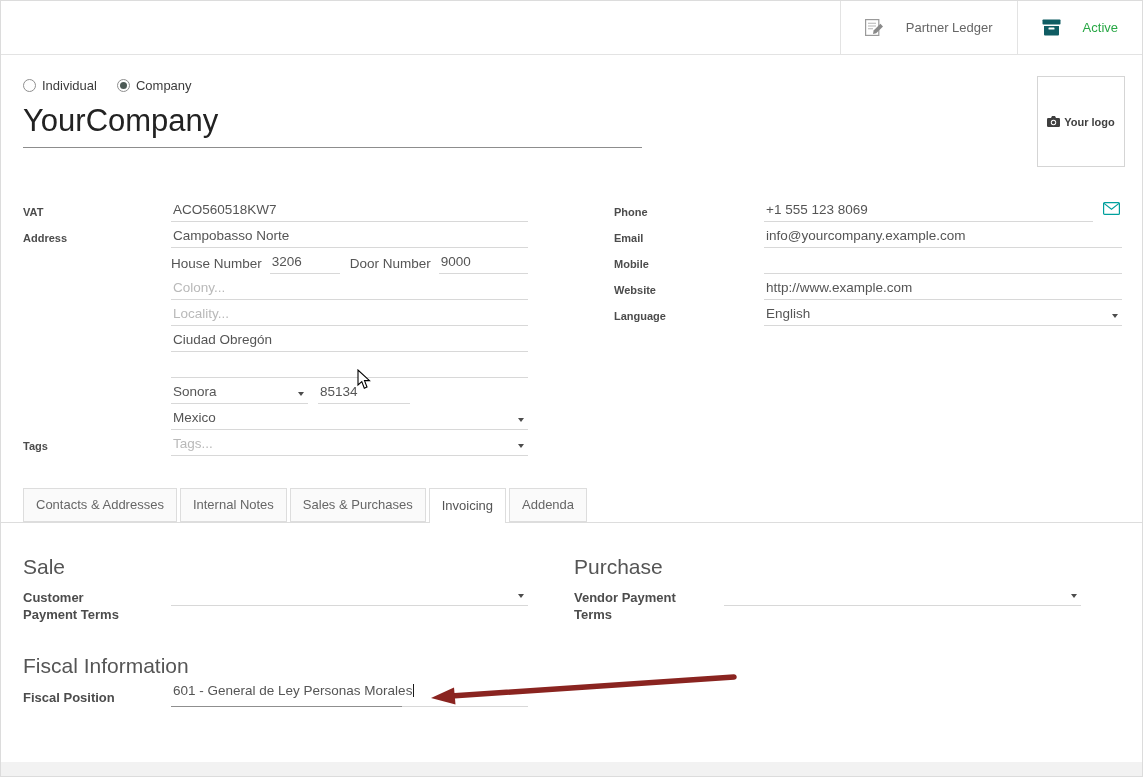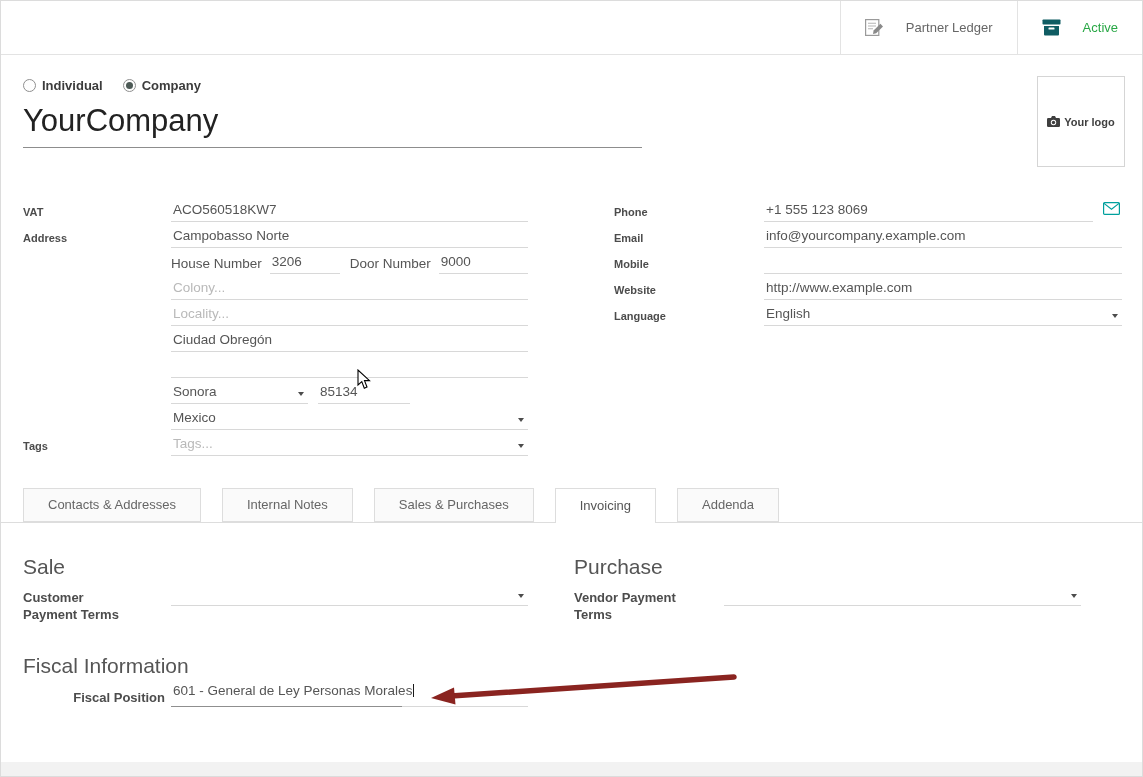--- a/index.html
+++ b/index.html
@@ -15,21 +15,21 @@
   }
   .toolbar-btn {
     display:flex; align-items:center; gap:22px; padding:0 24px;
     border-left:1px solid #e3e3e3; font-size:13px; color:#666; cursor:pointer; background:#fff;
   }
   .active-text { color:#28a745; }
   .icon { display:inline-flex; align-items:center; }
   
   .radio-row {
     position:absolute; top:77px; left:22px; display:flex; gap:20px;
-    font-size:13px; font-weight:bold; color:#3c3c3c; align-items:center;
+    font-size:13px; font-weight:normal; color:#3c3c3c; align-items:center;
   }
   .radio-opt { display:flex; align-items:center; gap:6px; cursor:pointer; }
   .radio {
     width:13px; height:13px; box-sizing:border-box; border:1px solid #8f8f8f;
     border-radius:50%; background:#fefefe; position:relative; display:inline-block;
   }
   .radio.checked::after {
     content:""; position:absolute; left:2px; top:2px; width:7px; height:7px;
     border-radius:50%; background:#4d5a56;
   }
@@ -66,33 +66,33 @@
   .w70  { flex:0 0 66px;  margin-right:10px; }
   .w88  { flex:0 0 88px;  margin-left:10px; }
   .w118 { flex:0 0 118px; }
   .filler { flex:1 1 auto; }
   .fieldwrap { flex:1 1 auto; display:flex; align-items:flex-end; min-width:0; }
   .sms-icon { margin:0 2px 3px 10px; cursor:pointer; }
   
   .tabs-line { position:absolute; top:521px; left:0; width:100%; height:1px; background:#ddd; z-index:1; }
   .tabs { position:absolute; top:487px; left:22px; display:flex; align-items:flex-start; z-index:2; }
   .tab {
-    box-sizing:border-box; height:34px; line-height:32px; padding:0 24px; margin-right:21px;
+    box-sizing:border-box; height:34px; line-height:32px; padding:0 12px; margin-right:3px;
     border:1px solid #ddd; background:#fafafa; color:#666; font-size:13px; cursor:pointer; white-space:nowrap;
   }
   .tab.active { height:35px; line-height:33px; background:#fff; border-bottom:none; color:#555; }
   
   .section-h { position:absolute; font-size:21px; font-weight:400; color:#555; }
   #sale-h     { left:22px;  top:554px; }
   #purchase-h { left:573px; top:554px; }
   #fiscal-h   { left:22px;  top:653px; }
   .mini-label { position:absolute; font-size:13px; font-weight:bold; color:#4c4c4c; line-height:17px; }
   #cpt-label { left:22px;  top:588px; width:118px; }
   #vpt-label { left:573px; top:588px; width:118px; }
-  #fp-label  { left:16px;  top:688px; width:148px;text-align:right; }
+  #fp-label  { left:22px;  top:688px; width:148px; }
   .field.abs { position:absolute; flex:none; box-sizing:border-box; }
   #cpt-field { left:170px; top:583px; width:357px; height:22px; }
   #vpt-field { left:723px; top:583px; width:357px; height:22px; }
   #fp-field  { left:170px; top:682px; width:357px; height:24px; }
   #fp-focus-line { position:absolute; left:170px; top:705px; width:231px; height:1px; background:#8f8f8f; }
   .caret-bar { display:inline-block; width:1px; height:13px; background:#1a1a1a; margin-left:1px; vertical-align:-2px; }
   
   .annotation-arrow { position:absolute; left:420px; top:663px; z-index:4; pointer-events:none; }
   .mouse-cursor { position:absolute; left:356px; top:368px; z-index:5; pointer-events:none; }
   .footer-strip { position:absolute; left:0; right:0; bottom:0; height:14px; background:#f2f2f2; }

